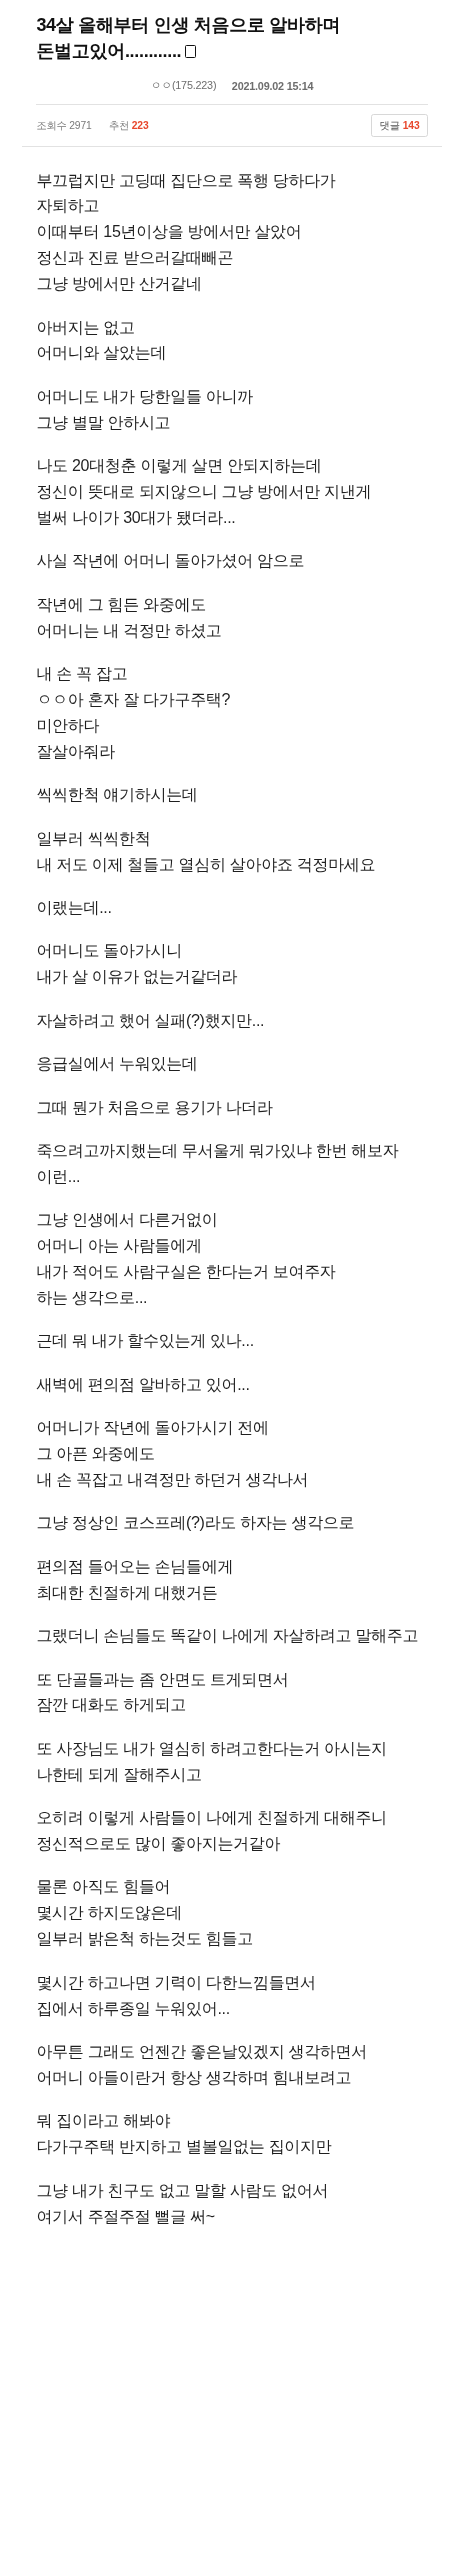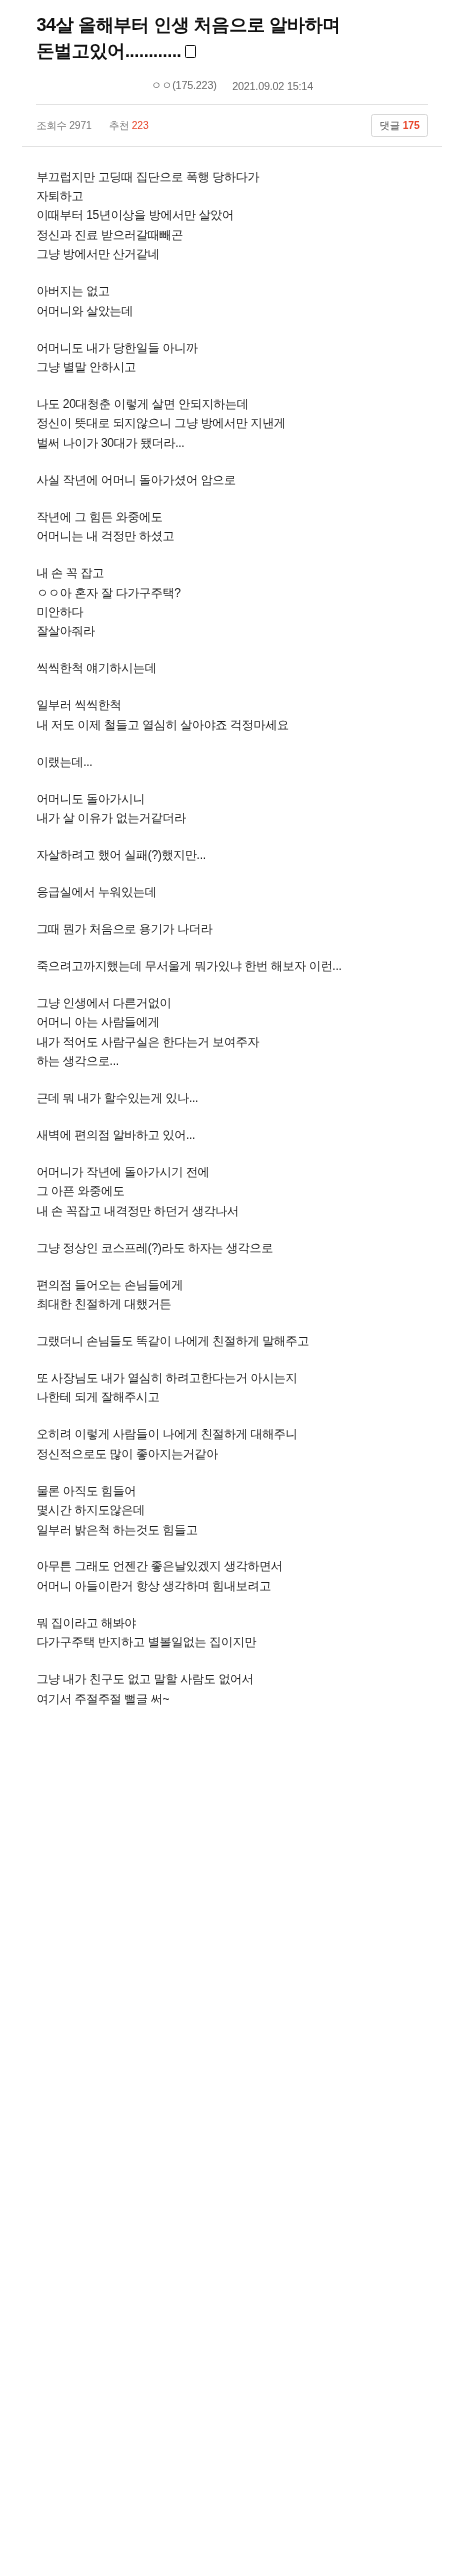--- a/index.html
+++ b/index.html
@@ -50,20 +50,21 @@
     color: #6d6d6d;
     letter-spacing: -0.2px;
     justify-content: center;
   }
   .meta-author {
     color: #6d6d6d;
   }
   .meta-date {
     margin-left: 15.5px;
     color: #6d6d6d;
+    font-weight: bold;
   }
   .divider {
     border: 0;
     border-top: 0.5px solid #e2e2e2;
     margin: 11.3px 0 0 0;
   }
   .stats-row {
     display: flex;
     align-items: center;
     padding: 9.3px 14.4px 9.3px 14.4px;
@@ -74,21 +75,21 @@
   }
   .stats-item {
     margin-right: 17.5px;
     white-space: nowrap;
   }
   .stats-item .num {
     color: #7a7a7a;
   }
   .stats-item.recommend .num {
     color: #e8472c;
-    font-weight: normal;
+    font-weight: bold;
     text-align: center;
   }
   .comment-chip {
     margin-left: auto;
     border: 0.5px solid #d8d8d8;
     border-radius: 2.6px;
     padding: 3.1px 7.2px;
     font-size: 10.3px;
     color: #555555;
     background: #ffffff;
@@ -103,21 +104,21 @@
     border: 0;
     border-top: 0.5px solid #e2e2e2;
     margin: 0;
   }
   
   .post-body {
     padding: 20.6px 14.4px 31px 14.4px;
     box-sizing: border-box;
   }
   .para {
-    font-size: 12px;
+    font-size: 16px;
     line-height: 1.62;
     letter-spacing: -0.3px;
     color: #1f1f1f;
     margin: 0 0 17.5px 0;
     word-break: keep-all;
     white-space: pre-line;
   }
   .para:last-child {
     margin-bottom: 0;
   }
@@ -134,21 +135,21 @@
       <span class="meta-author">ㅇㅇ(175.223)</span>
       <span class="meta-date">2021.09.02 15:14</span>
     </div>
 
     <hr class="divider">
   </div>
 
   <div class="stats-row">
     <span class="stats-item">조회수 2971</span>
     <span class="stats-item recommend"><span>추천</span> <span class="num">223</span></span>
-    <span class="comment-chip"><span>댓글</span><span class="num">175</span></span>
+    <span class="comment-chip"><span>댓글</span><span class="num">143</span></span>
   </div>
 
   <hr class="header-rule">
 
   <div class="post-body">
     <p class="para">부끄럽지만 고딩때 집단으로 폭행 당하다가
 자퇴하고
 이때부터 15년이상을 방에서만 살았어
 정신과 진료 받으러갈때빼곤
 그냥 방에서만 산거같네</p>
@@ -181,28 +182,32 @@
 내가 적어도 사람구실은 한다는거 보여주자
 하는 생각으로...</p>
     <p class="para">근데 뭐 내가 할수있는게 있나...</p>
     <p class="para">새벽에 편의점 알바하고 있어...</p>
     <p class="para">어머니가 작년에 돌아가시기 전에
 그 아픈 와중에도
 내 손 꼭잡고 내격정만 하던거 생각나서</p>
     <p class="para">그냥 정상인 코스프레(?)라도 하자는 생각으로</p>
     <p class="para">편의점 들어오는 손님들에게
 최대한 친절하게 대했거든</p>
-    <p class="para">그랬더니 손님들도 똑같이 나에게 친절하게 말해주고</p>
+    <p class="para">그랬더니 손님들도 똑같이 나에게 자살하려고 말해주고</p>
+    <p class="para">또 단골들과는 좀 안면도 트게되면서
+잠깐 대화도 하게되고</p>
     <p class="para">또 사장님도 내가 열심히 하려고한다는거 아시는지
 나한테 되게 잘해주시고</p>
     <p class="para">오히려 이렇게 사람들이 나에게 친절하게 대해주니
 정신적으로도 많이 좋아지는거같아</p>
     <p class="para">물론 아직도 힘들어
 몇시간 하지도않은데
 일부러 밝은척 하는것도 힘들고</p>
+    <p class="para">몇시간 하고나면 기력이 다한느낌들면서
+집에서 하루종일 누워있어...</p>
     <p class="para">아무튼 그래도 언젠간 좋은날있겠지 생각하면서
 어머니 아들이란거 항상 생각하며 힘내보려고</p>
     <p class="para">뭐 집이라고 해봐야
 다가구주택 반지하고 별볼일없는 집이지만</p>
     <p class="para">그냥 내가 친구도 없고 말할 사람도 없어서
 여기서 주절주절 뻘글 써~</p>
   </div>
 
 </div>
 

